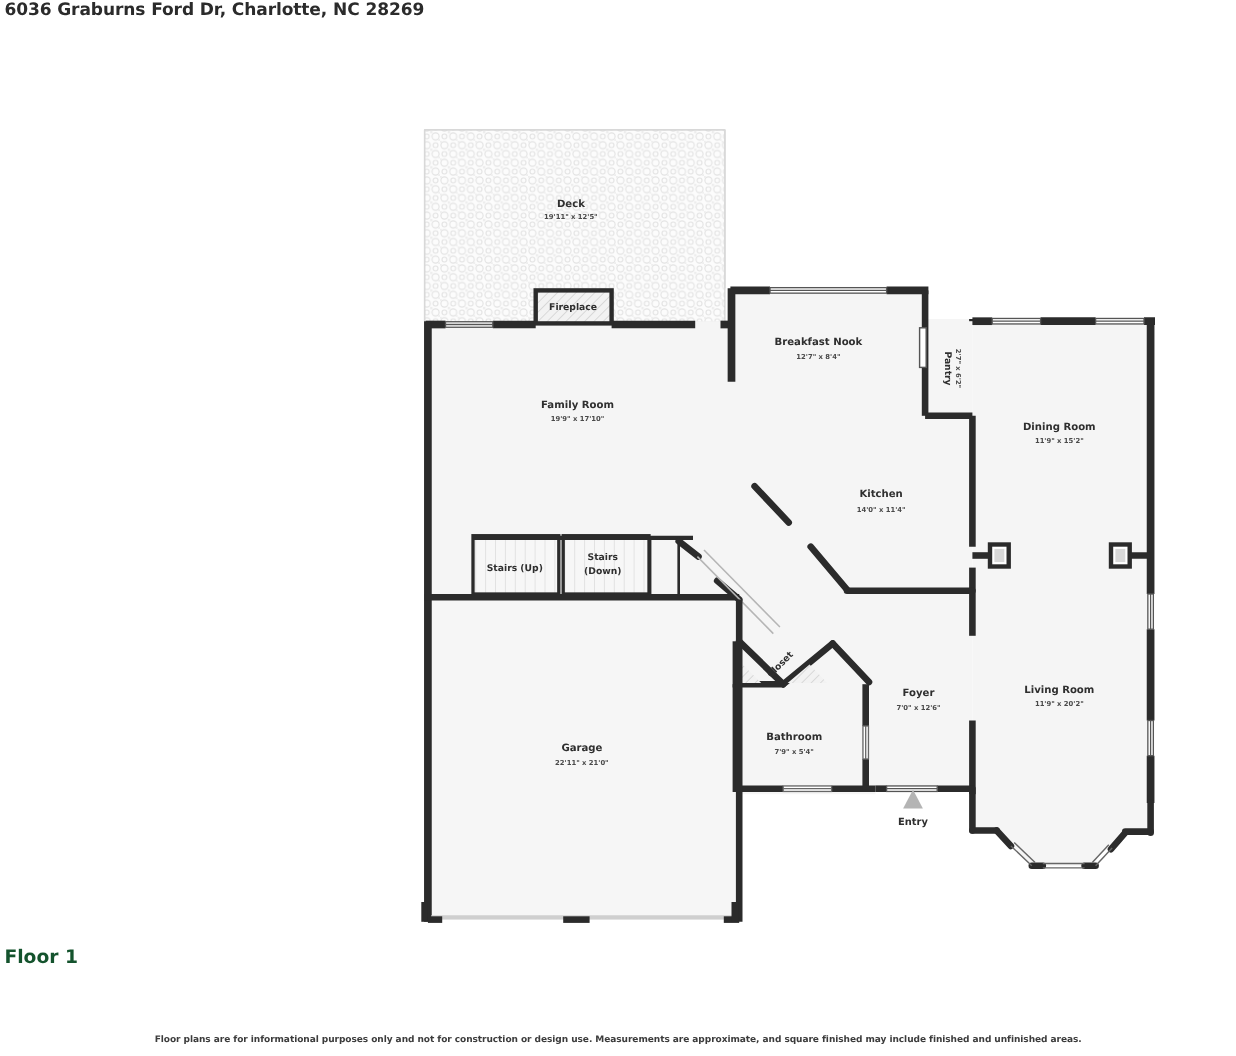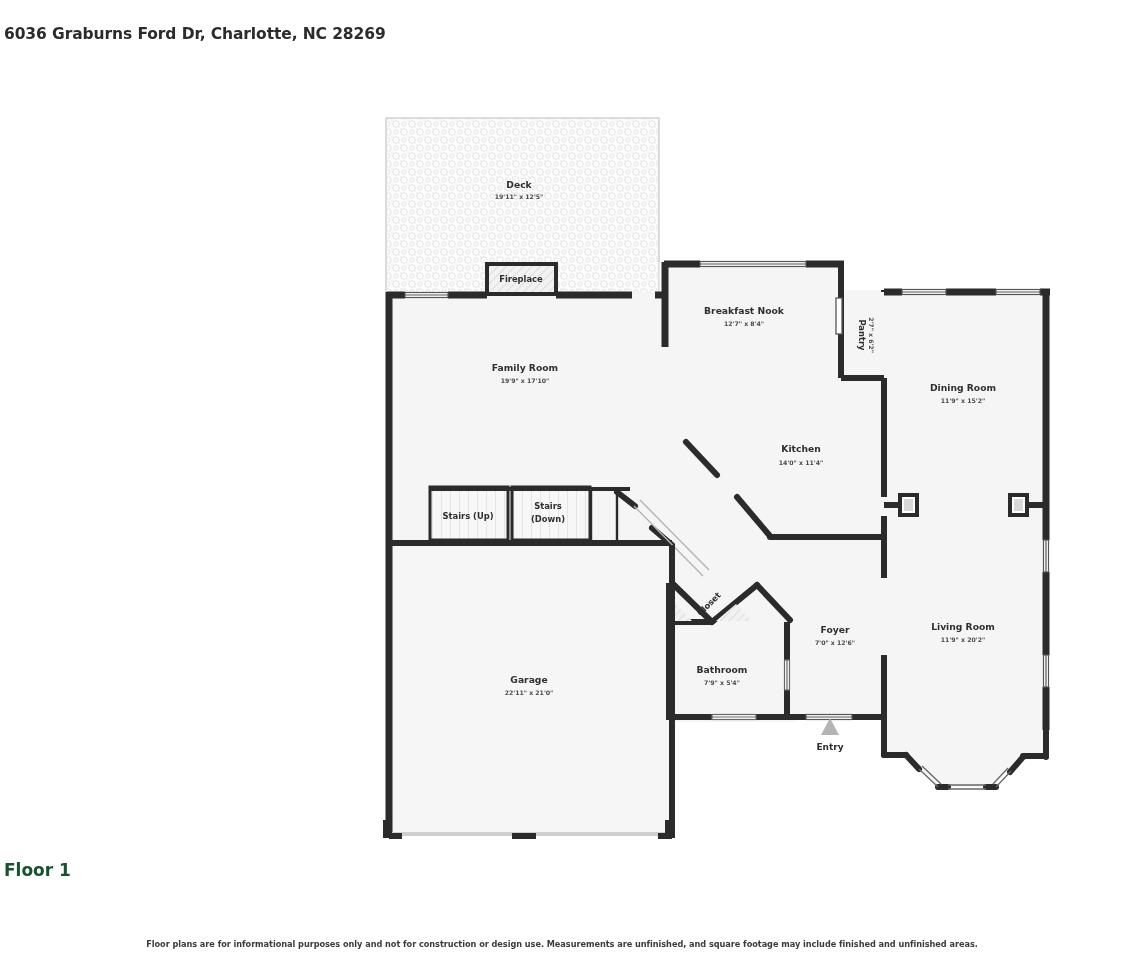--- a/index.html
+++ b/index.html
@@ -16,21 +16,20 @@
   }
   #page-title {
     position: absolute;
     left: 4px;
     top: 0px;
     font-size: 15.5px;
     font-weight: bold;
     color: #2b2b2b;
     letter-spacing: -0.1px;
     white-space: nowrap;
-    margin-top: 25px;
   }
   #floor-label {
     position: absolute;
     left: 4px;
     top: 860px;
     font-size: 17px;
     font-weight: bold;
     color: #14532d;
   }
   #disclaimer {
@@ -403,13 +402,13 @@
     <g>
       <text class="rm-name" x="529" y="683">Garage</text>
       <text class="rm-dim" x="529" y="695">22'11" x 21'0"</text>
     </g>
 
   </g>
 </svg>
 
 <div id="floor-label">Floor 1</div>
 
-<div id="disclaimer">Floor plans are for informational purposes only and not for construction or design use. Measurements are unfinished, and square footage may include finished and unfinished areas.</div>
+<div id="disclaimer">Floor plans are for informational purposes only and not for construction or design use. Measurements are approximate, and square finished may include finished and unfinished areas.</div>
 
 </body></html>

